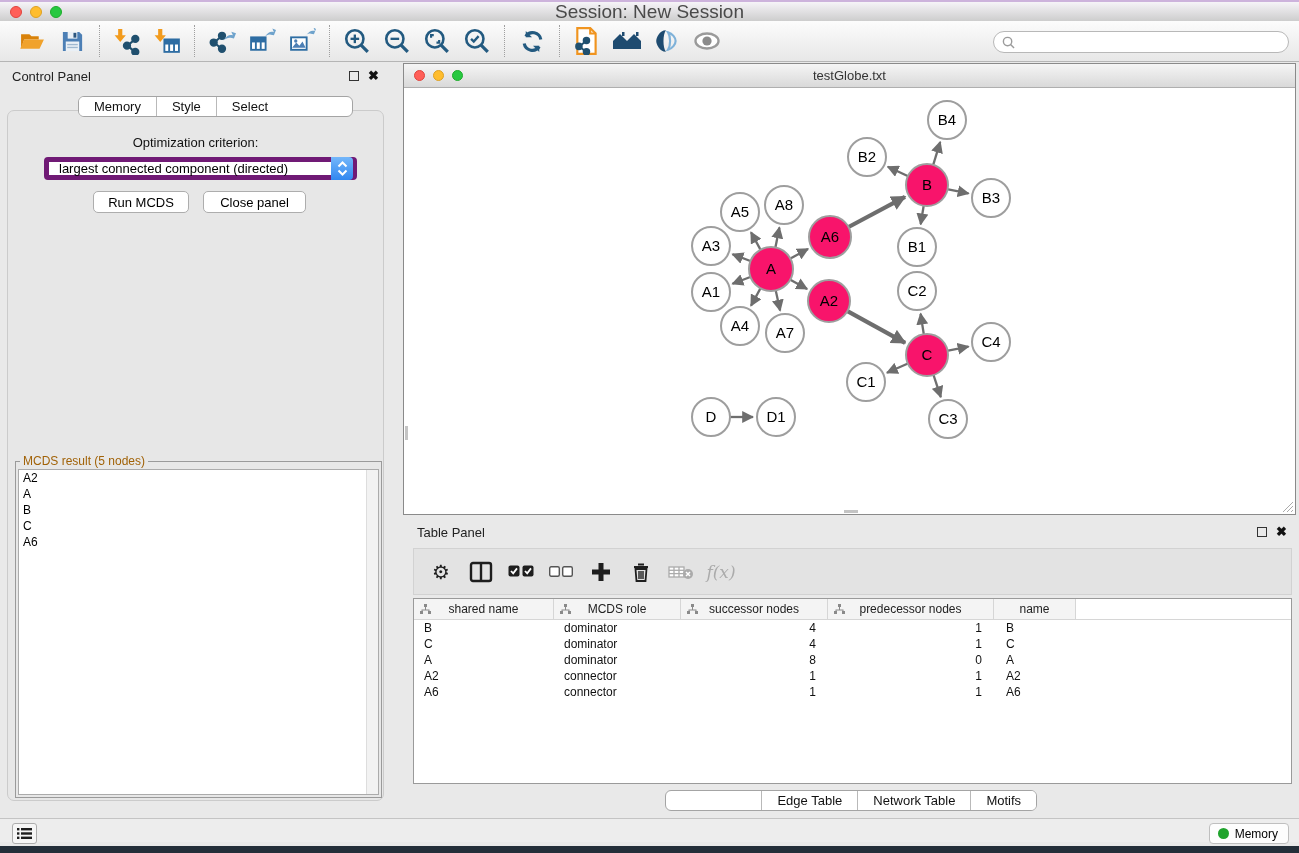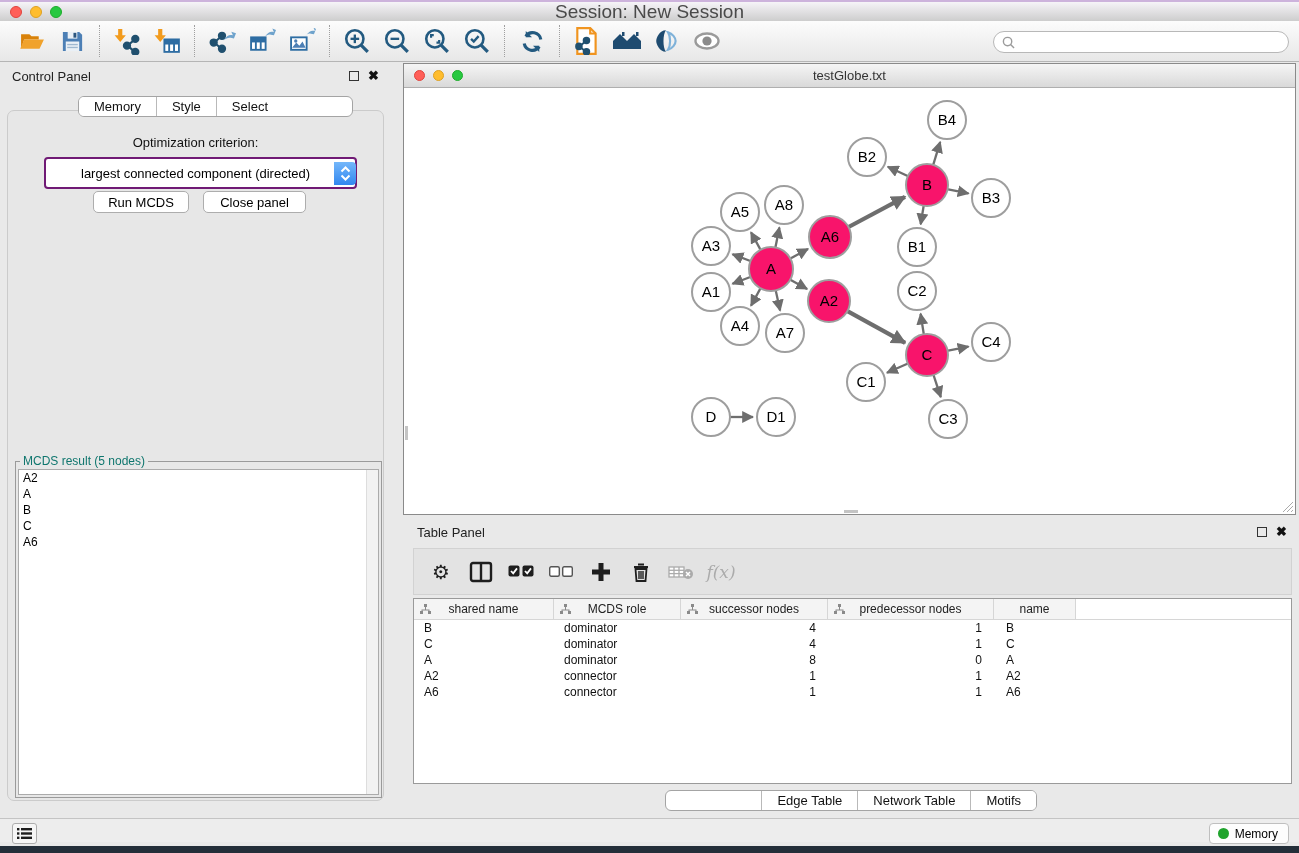--- a/index.html
+++ b/index.html
@@ -41,31 +41,31 @@
   .close-icon { font-size:13px; font-weight:bold; color:#111; line-height:10px; }
   .cp-tabs { position:absolute; left:78px; top:33px; display:flex; border:1px solid #A4A4A4;
     border-radius:6px; overflow:hidden; background:#FFF; height:21px; z-index:3; }
   .seg { font-size:13px; color:#111; padding:0 15px; display:flex; align-items:center;
     border-left:1px solid #B9B9B9; background:#FFF; white-space:nowrap; }
   .seg:first-child { border-left:none; }
   .seg.active { background:linear-gradient(#5AA7F7,#2F8DF1); color:#FFF; border-left-color:#2F8DF1;margin-top:44px; }
   .cp-body { position:absolute; left:7px; top:47px; width:377px; height:691px;
     background:#E7E7E7; border:1px solid #CBCBCB; border-radius:7px; }
   .opt-label { position:absolute; left:0; right:0; top:24px; text-align:center; font-size:13px; color:#111; }
-  .combo { position:absolute; left:36px; top:46px; width:313px; height:32px; background:#FFF;
-    border:2px solid #701a75; border-radius:4px; display:flex; align-items:center;padding-left:25px; }
+  .combo { position:absolute; left:36px; top:46px; width:313px; height:23px; background:#FFF;
+    border:5px solid #701a75; border-radius:4px; display:flex; align-items:center; }
   .combo .val { flex:1; font-size:13px; padding-left:10px; color:#000; white-space:nowrap; overflow:hidden; }
   .combo .cap { width:22px; height:23px; margin:-1px -1px -1px 0; border-radius:0 4px 4px 0;
     background:linear-gradient(#74B7FA,#3187F0); display:flex; align-items:center; justify-content:center; }
   .btn { position:absolute; height:22px; background:#FFF; border:1px solid #ADADAD; border-radius:5px;
     font-size:13px; color:#000; display:flex; align-items:center; justify-content:center;
     font-family:"Liberation Sans",sans-serif; }
   .mcds-fieldset { position:absolute; left:7px; top:343px; width:367px; height:344px;
     border:1px solid #9A9A9A; background:#E7E7E7; }
-  .mcds-fieldset legend { font-size:12px; color:#0f766e; margin-left:4px; padding:0 3px; }
+  .mcds-fieldset legend { font-size:12px; color:#a16207; margin-left:4px; padding:0 3px; }
   .mcds-list { position:absolute; left:2px; right:2px; top:1px; bottom:2px; background:#FFF;
     border:1px solid #ABABAB; overflow:hidden; }
   .mcds-track { position:absolute; top:0; right:0; bottom:0; width:12px; background:#F2F2F2;
     border-left:1px solid #DDD; }
   .mcds-item { font-size:12px; color:#000; line-height:16px; padding-left:4px; }
 
   
   .netwin { left:403px; top:63px; width:893px; height:452px; background:#FFF;
     border:1px solid #8A8A8A; }
   .netwin .wtitle { height:24px; background:linear-gradient(#F5F5F5,#D9D9D9);

